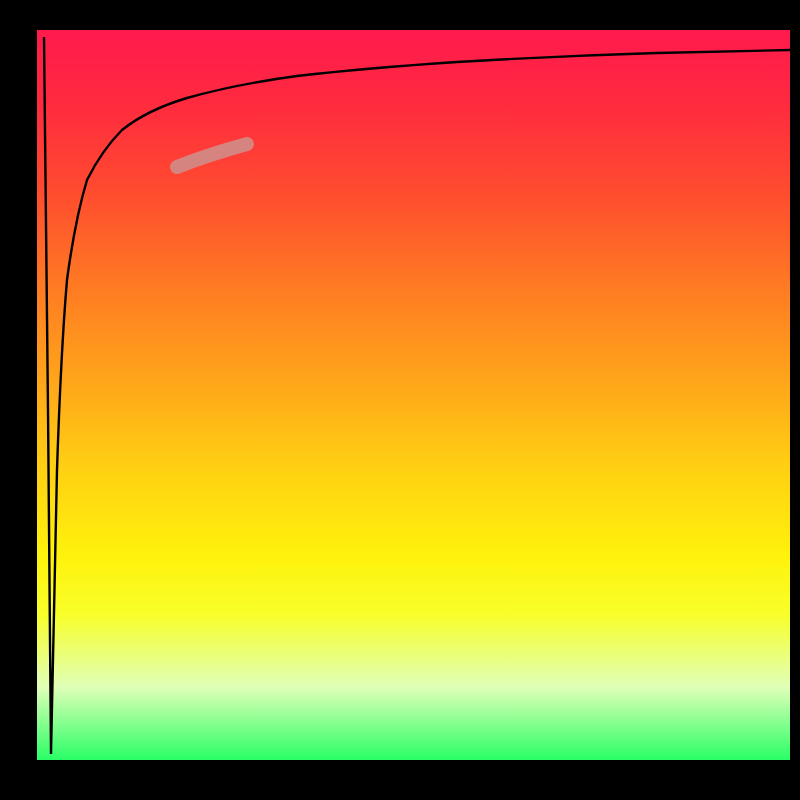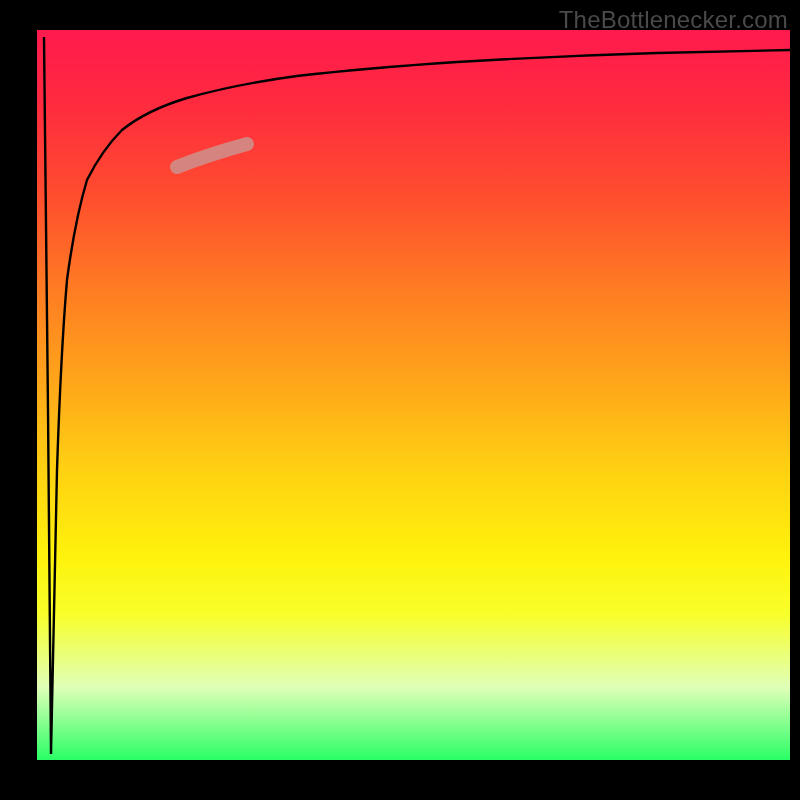--- a/index.html
+++ b/index.html
@@ -61,14 +61,13 @@
          Q 24 320 30 250
          Q 38 190 50 150
          Q 65 120 85 100
          Q 110 80 150 68
          Q 200 54 260 46
          Q 330 38 420 32
          Q 520 26 620 23
          Q 700 21 753 20" stroke="#000" stroke-width="2.4" fill="none"></path>
   </svg>
 
-  <div class="watermark">TheBottlenecker.com</div>
 </div>
 
 </body></html>

